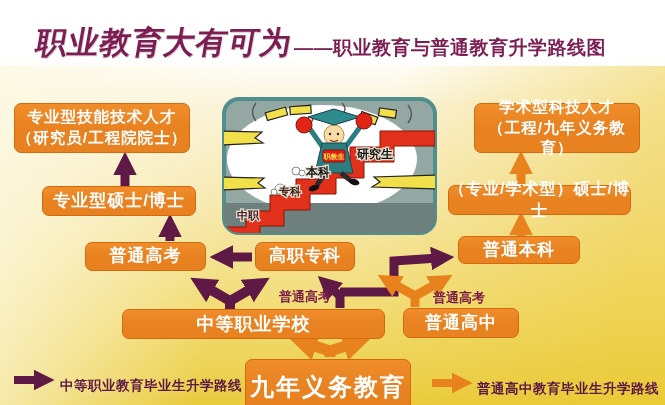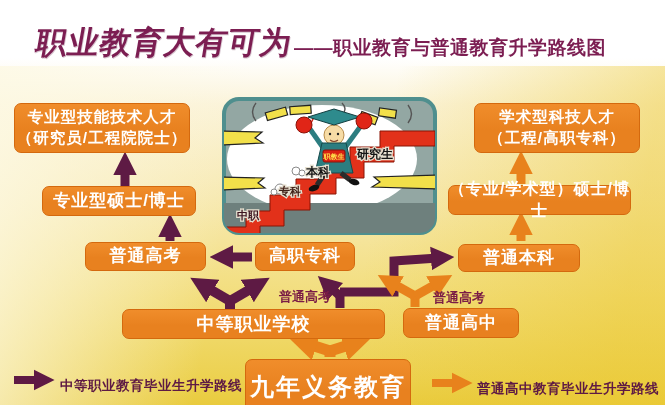--- a/index.html
+++ b/index.html
@@ -161,26 +161,26 @@
   </div>
   <div class="box" style="left:122px;top:309px;width:263px;height:30px;font-size:18px;">
     <span>中等职业学校</span>
   </div>
   <div class="box" style="left:245px;top:359px;width:166px;height:56px;font-size:24px;letter-spacing:2px;">
     <span>九年义务教育</span>
   </div>
 
   <div class="box" style="left:474px;top:103px;width:166px;height:50px;font-size:15.5px;">
     <span>学术型科技人才</span>
-    <span>（工程/高职专科）</span>
+    <span>（工程/九年义务教育）</span>
   </div>
   <div class="box" style="left:448px;top:185px;width:183px;height:30px;font-size:16px;">
     <span>（专业/学术型）硕士/博士</span>
   </div>
-  <div class="box" style="left:458px;top:244px;width:122px;height:28px;font-size:17px;">
+  <div class="box" style="left:458px;top:236px;width:122px;height:28px;font-size:17px;">
     <span>普通本科</span>
   </div>
   <div class="box" style="left:403px;top:308px;width:116px;height:30px;font-size:17px;">
     <span>普通高中</span>
   </div>
 
   <div class="exam-label" style="left:276px;top:290px;width:58px;white-space:nowrap;">普通高考</div>
   <div class="exam-label" style="left:430px;top:291px;width:58px;white-space:nowrap;">普通高考</div>
 
   <div class="legend-text" style="left:60px;top:371px;">中等职业教育毕业生升学路线</div>

